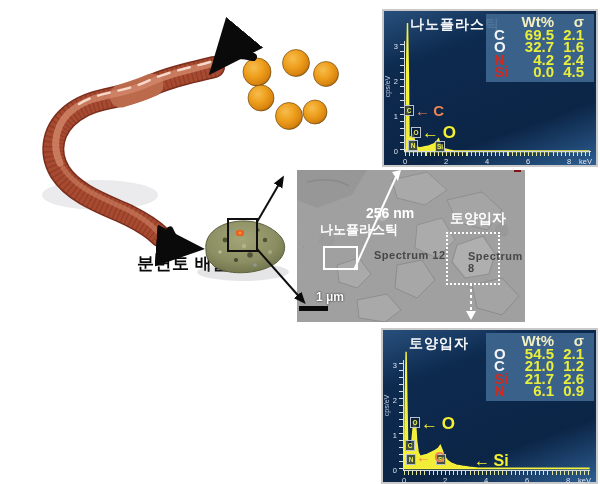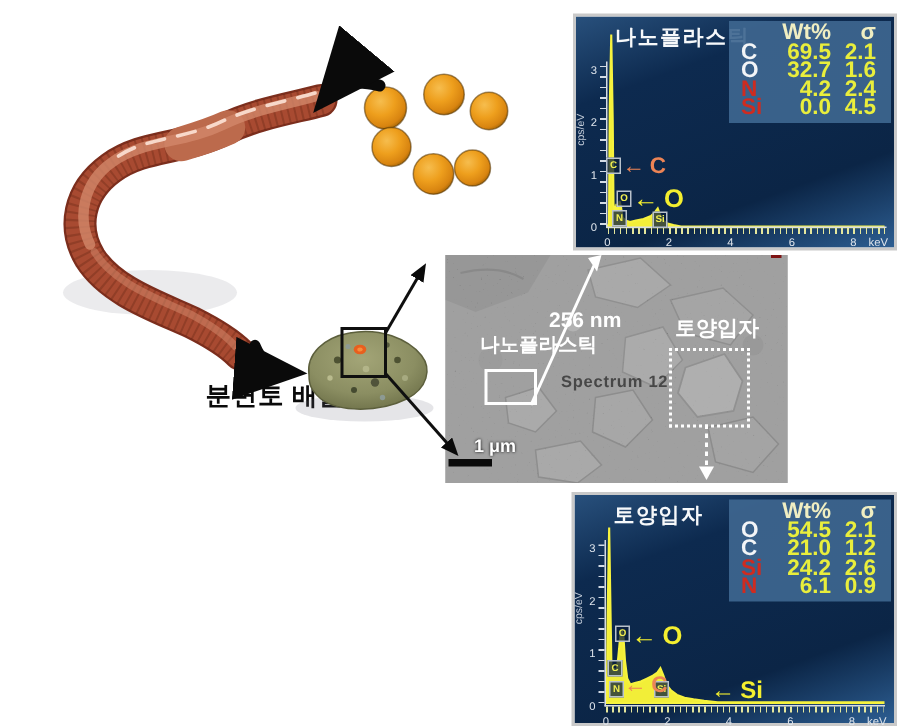--- a/index.html
+++ b/index.html
@@ -168,20 +168,21 @@
       </g>
     </svg>
 
     <div class="anno" style="left:26px;top:36px;font-size:14px;margin-left:43px;">256 nm</div>
     <div class="anno" style="left:23px;top:53px;font-size:13px;">나노플라스틱</div>
     <div class="solid-box" style="left:26px;top:76px;width:31px;height:20px;"></div>
     <div class="spec-text" style="left:49px;top:79px;margin-left:28px;">Spectrum 12</div>
 
     <div class="anno" style="left:153px;top:41px;font-size:14px;">토양입자</div>
     <div class="dotted-box" style="left:149px;top:62px;width:50px;height:49px;"></div>
+    <div class="spec-text" style="left:171px;top:80px;">Spectrum 8</div>
 
     <div class="scaletext" style="left:19px;top:120px;">1 μm</div>
     <div class="scalebar" style="left:2px;top:136px;width:29px;height:5px;"></div>
   </div>
 
   <div class="red-artifact"></div>
 
   <div class="eds" style="left:382px;top:9px;width:212px;height:154px;">
     <svg class="svgfill" width="212" height="154" viewBox="0 0 212 154" preserveAspectRatio="none">
       <path d="M21,140 L22,138 L22.5,60 L23.5,12 L24.5,70 L25,125 L26,131 L27,125 L27.6,130
@@ -266,21 +267,21 @@
         <span class="v">54.5</span>
         <span class="v">2.1</span>
         </div>
       <div class="trow major">
         <span class="sym">C</span>
         <span class="v">21.0</span>
         <span class="v">1.2</span>
         </div>
       <div class="trow minor">
         <span class="sym">Si</span>
-        <span class="v">24.2</span>
+        <span class="v">21.7</span>
         <span class="v">2.6</span>
         </div>
       <div class="trow minor">
         <span class="sym">N</span>
         <span class="v">6.1</span>
         <span class="v">0.9</span>
         </div>
     </div>
 
     <div class="axes"></div>

